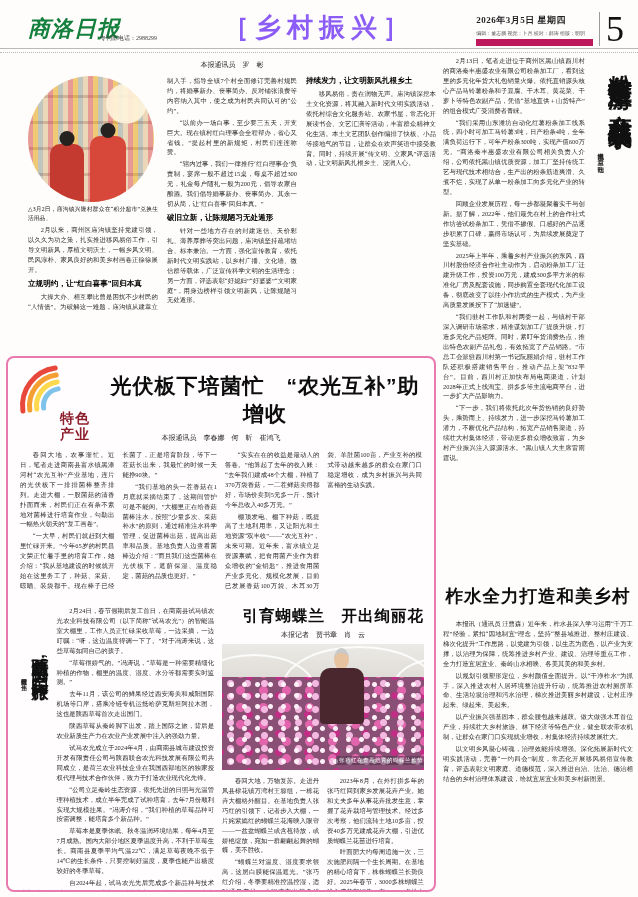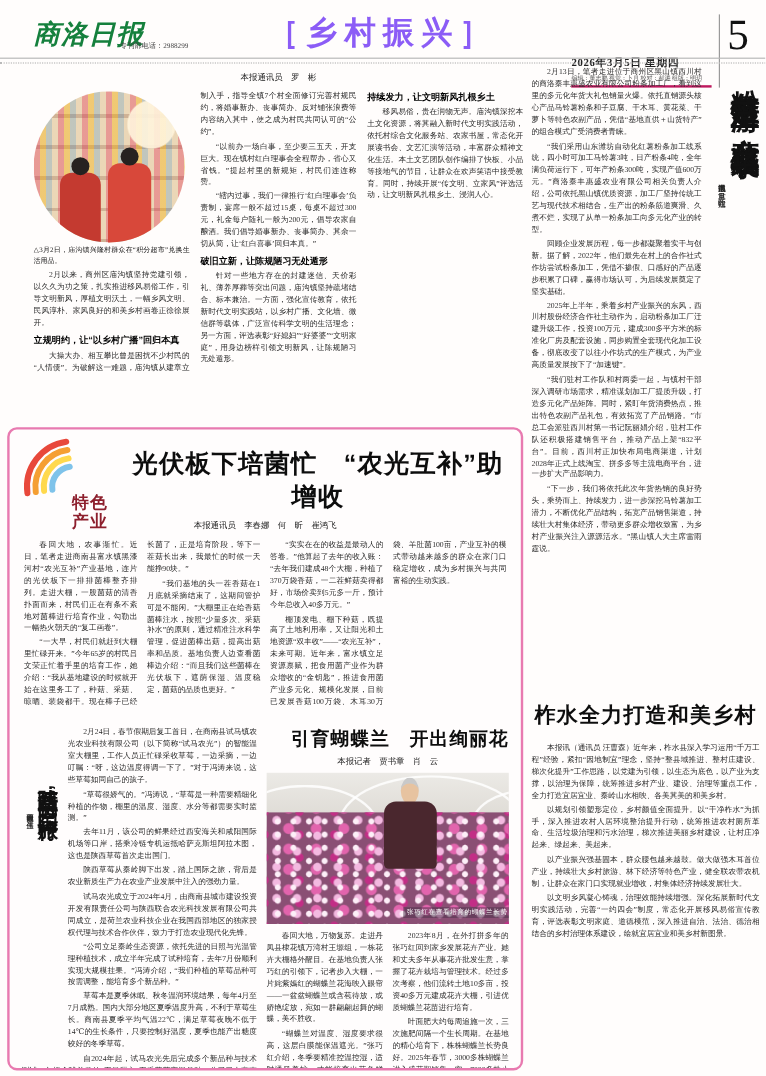--- a/index.html
+++ b/index.html
@@ -6,21 +6,21 @@
   .page{position:relative;width:638px;height:897px;background:#fffdfc;overflow:hidden;
         font-family:"Liberation Serif","DejaVu Serif",serif;color:#1d1d1d;}
   
   .hdr{position:absolute;left:0;top:0;width:638px;height:52px;}
   .logo{position:absolute;left:28px;top:14px;font-size:22px;font-weight:bold;font-style:italic;
         color:#15803d;letter-spacing:1px;font-family:Liberation Sans, sans-serif;}
   .tel{position:absolute;left:100px;top:34px;font-size:6px;color:#444;}
   .section-title{position:absolute;left:0;right:0;top:10px;text-align:center;font-size:26px;
         color:#8b5cf6;font-weight:bold;letter-spacing:6px;font-family:"Liberation Sans",sans-serif;}
   .hdr-right{position:absolute;right:14px;top:12px;display:flex;align-items:stretch;}
-  .date-blk{padding:2px 8px 2px 0;border-bottom:2px solid #be185d;margin-top:32px;}
+  .date-blk{padding:2px 8px 2px 0;border-bottom:7px solid #be185d;}
   .date{font-size:9px;font-weight:bold;color:#222;letter-spacing:.5px;}
   .credits{font-size:5px;color:#555;margin-top:3px;}
   .vdiv{width:0;border-left:1px solid #9a9a9a;margin:0 6px;}
   .pageno{font-size:36px;line-height:34px;color:#111;font-family:"Liberation Serif",serif;}
   .rule{position:absolute;left:0;top:48px;width:638px;height:3px;
         border-top:1px solid #b9b9b9;border-bottom:1px dotted #b9b9b9;}
   
   .para{margin:0 0 2px;text-indent:2em;text-align:justify;font-size:6.4px;line-height:1.55;color:#2a2a2a;}
   .subhead{font-weight:bold;font-size:7.6px;margin:4px 0 3px;color:#000;
            font-family:"Liberation Sans",sans-serif;break-inside:avoid;}
@@ -125,21 +125,21 @@
     <div class="byline">本报通讯员　罗　彬</div>
     <div class="cols3">
       <div class="photo-wrap">
         <div class="circle-photo">
           <div class="fig fig1"></div>
           <div class="fig fig2"></div>
         </div>
         <div class="photo-cap-main">△3月2日，庙沟镇兴隆村群众在“积分超市”兑换生活用品。</div>
       </div>
     <p class="para">2月以来，商州区庙沟镇坚持党建引领，以久久为功之策，扎实推进移风易俗工作，引导文明新风，厚植文明沃土，一幅乡风文明、民风淳朴、家风良好的和美乡村画卷正徐徐展开。</p>
-        <div class="subhead">立规明约，让“以乡村广播”回归本真</div>
+        <div class="subhead">立规明约，让“红白喜事”回归本真</div>
         <p class="para">大操大办、相互攀比曾是困扰不少村民的“人情债”。为破解这一难题，庙沟镇从建章立制入手，指导全镇7个村全面修订完善村规民约，将婚事新办、丧事简办、反对铺张浪费等内容纳入其中，使之成为村民共同认可的“公约”。</p>
         <p class="para">“以前办一场白事，至少要三五天，开支巨大。现在镇村红白理事会全程帮办，省心又省钱。”提起村里的新规矩，村民们连连称赞。</p>
         <p class="para">“辖内过事，我们一律推行‘红白理事会’负责制，宴席一般不超过15桌，每桌不超过300元，礼金每户随礼一般为200元，倡导农家自酿酒。我们倡导婚事新办、丧事简办、其余一切从简，让‘红白喜事’回归本真。”</p>
         <div class="subhead">破旧立新，让陈规陋习无处遁形</div>
         <p class="para">针对一些地方存在的封建迷信、天价彩礼、薄养厚葬等突出问题，庙沟镇坚持疏堵结合、标本兼治。一方面，强化宣传教育，依托新时代文明实践站，以乡村广播、文化墙、微信群等载体，广泛宣传科学文明的生活理念；另一方面，评选表彰“好媳妇”“好婆婆”“文明家庭”，用身边榜样引领文明新风，让陈规陋习无处遁形。</p>
         <div class="subhead">持续发力，让文明新风扎根乡土</div>
         <p class="para">移风易俗，贵在润物无声。庙沟镇深挖本土文化资源，将其融入新时代文明实践活动，依托村综合文化服务站、农家书屋，常态化开展读书会、文艺汇演等活动，丰富群众精神文化生活。本土文艺团队创作编排了快板、小品等接地气的节目，让群众在欢声笑语中接受教育。同时，持续开展“传文明、立家风”评选活动，让文明新风扎根乡土、浸润人心。</p>
       </div>
   </article>
 

